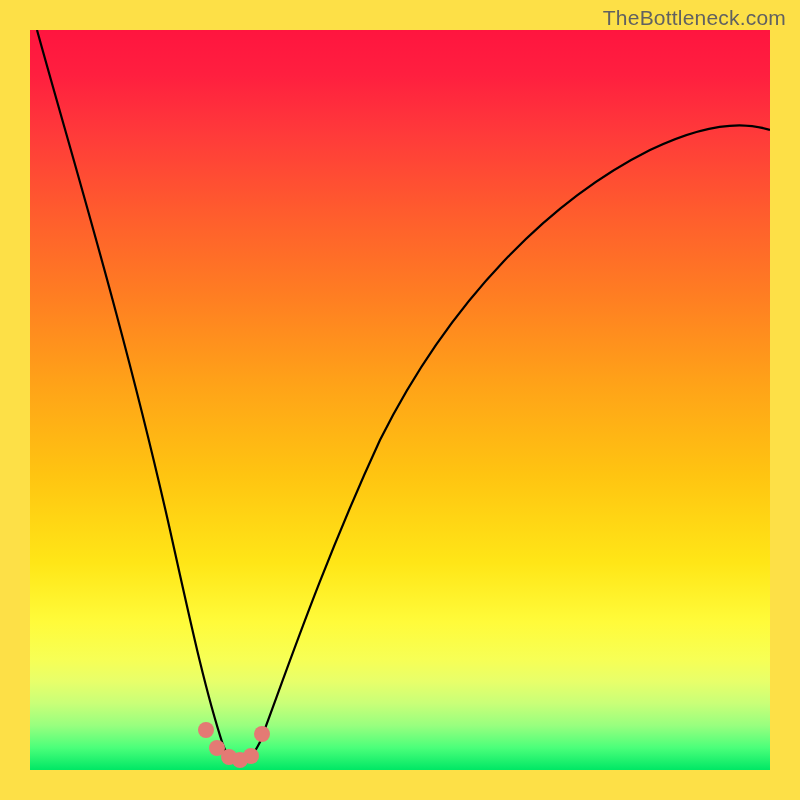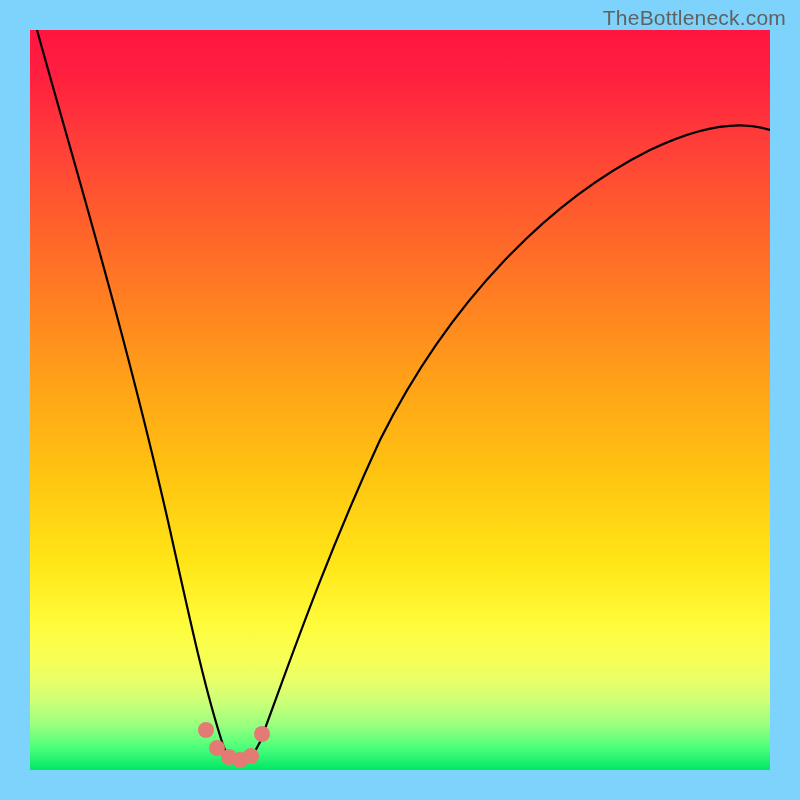--- a/index.html
+++ b/index.html
@@ -8,21 +8,21 @@
     width: 800px;
     height: 800px;
     overflow: hidden;
     background: #000;
     font-family: Arial, Helvetica, sans-serif;
   }
   .stage {
     position: relative;
     width: 800px;
     height: 800px;
-    background: #7dd3fc;
+    background: #fde047;
   }
   .watermark {
     position: absolute;
     top: 6px;
     right: 14px;
     font-size: 21px;
     color: #616161;
     letter-spacing: 0.2px;
     font-weight: 500;
     z-index: 5;

